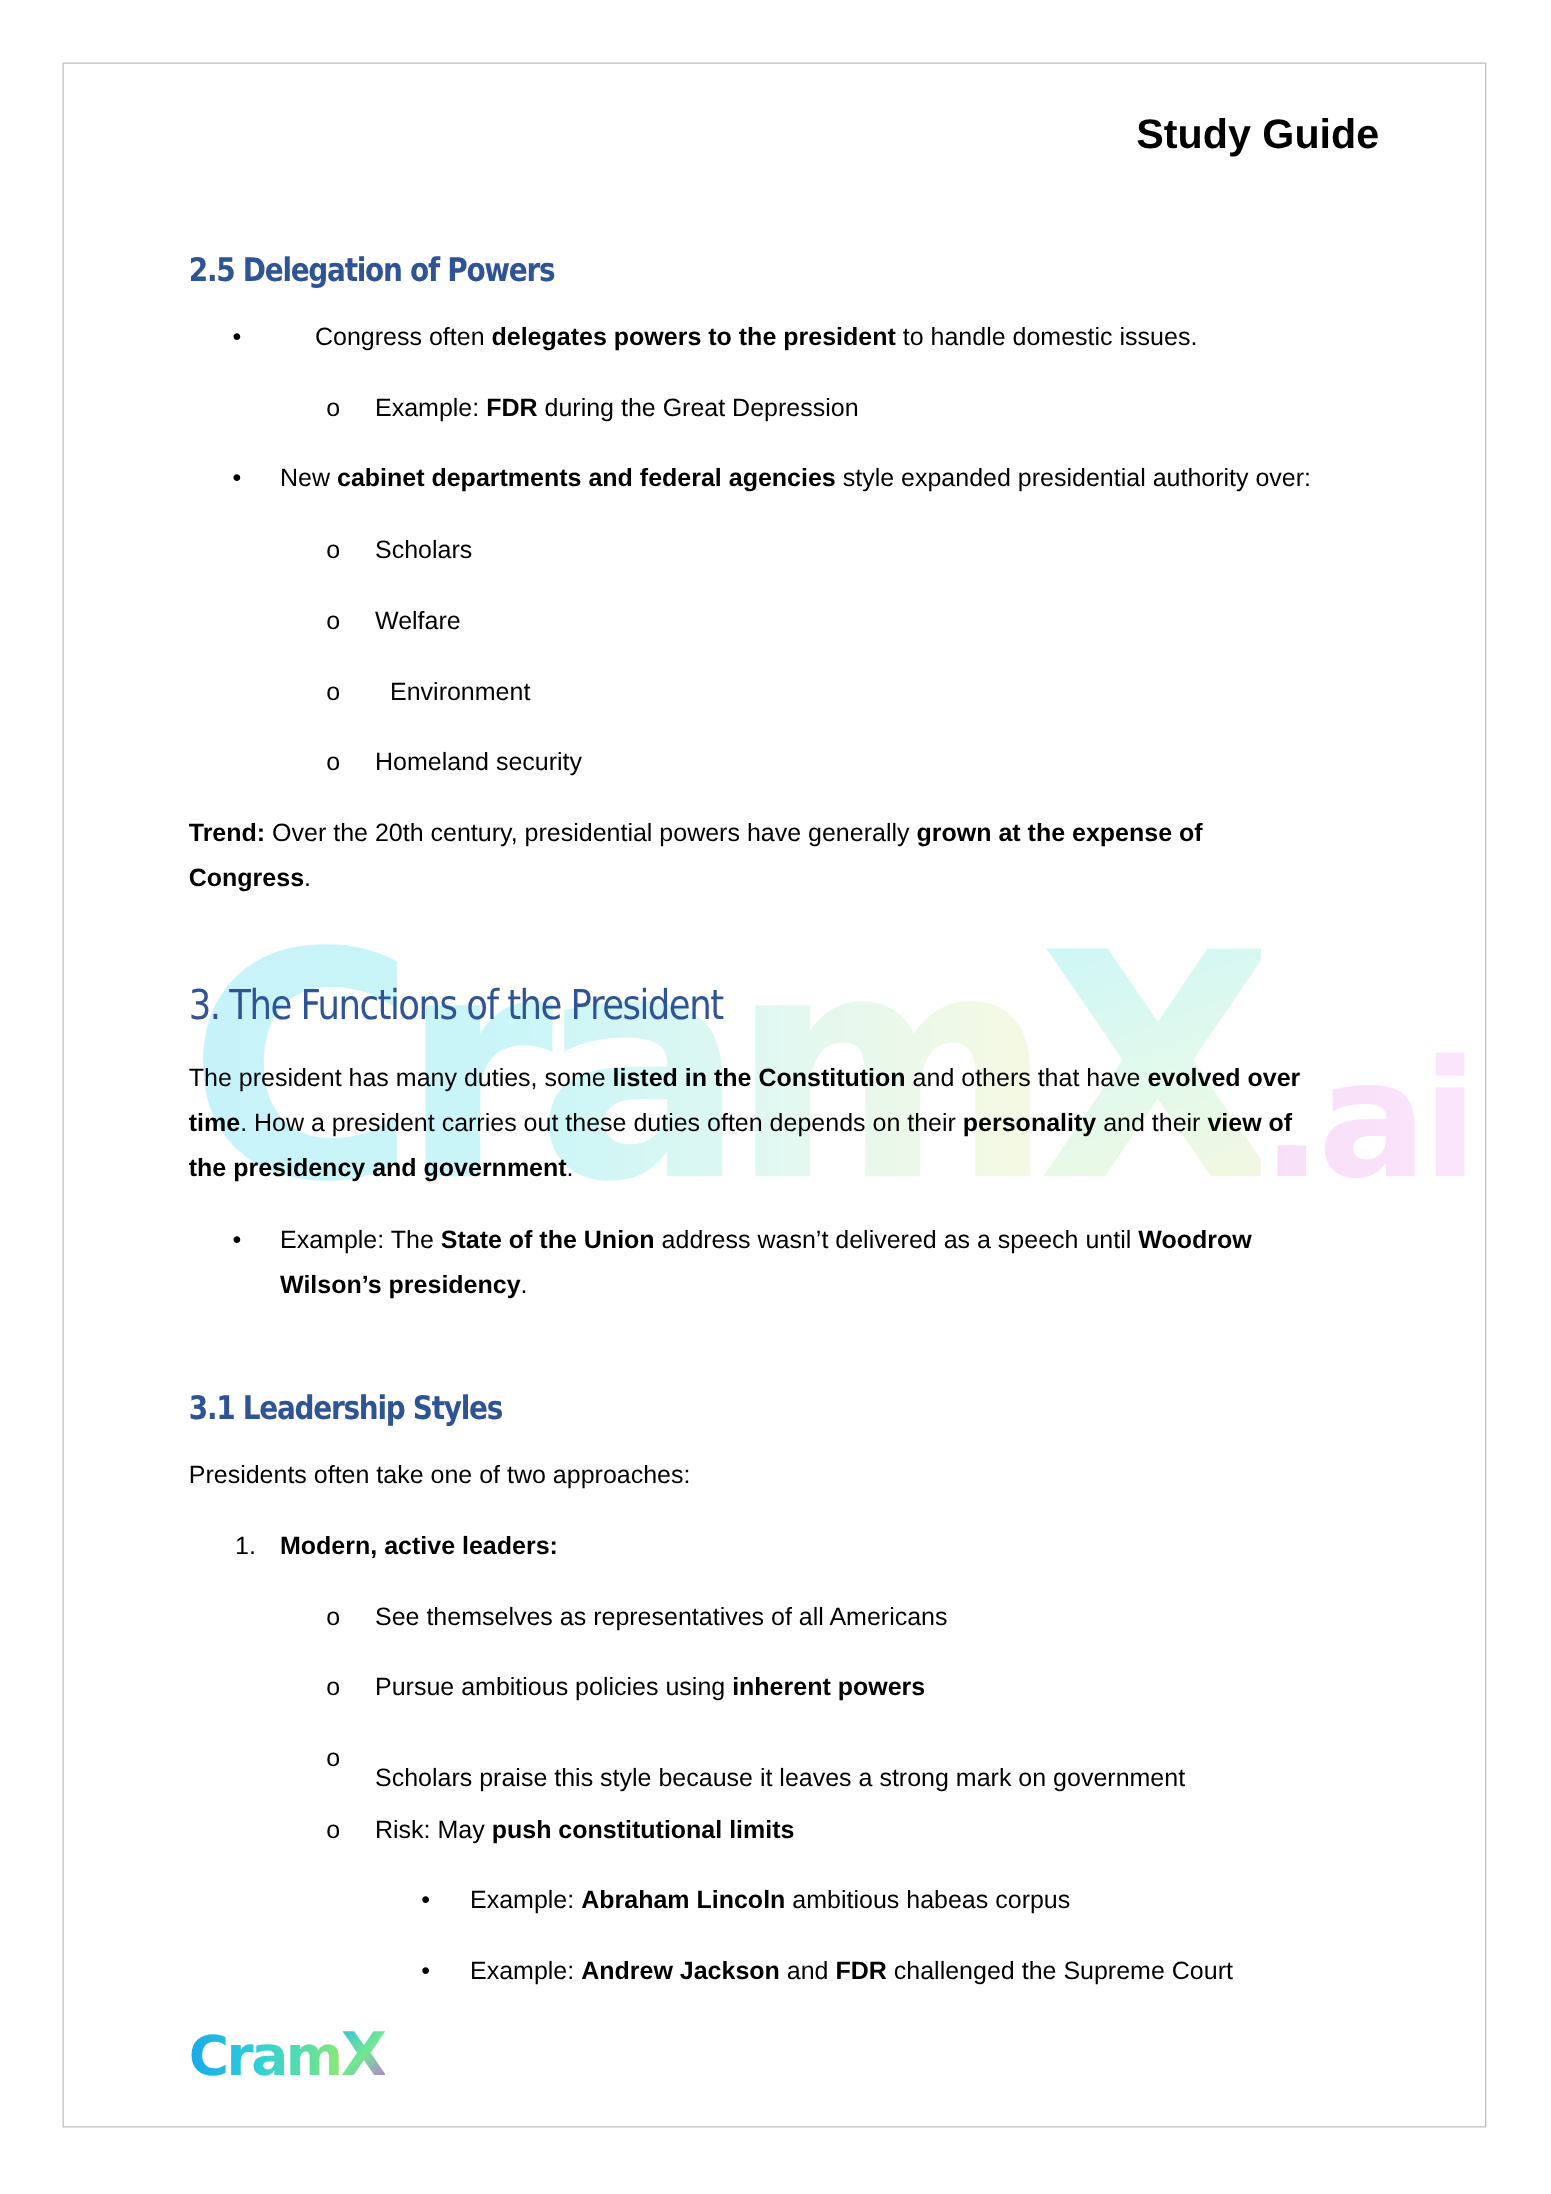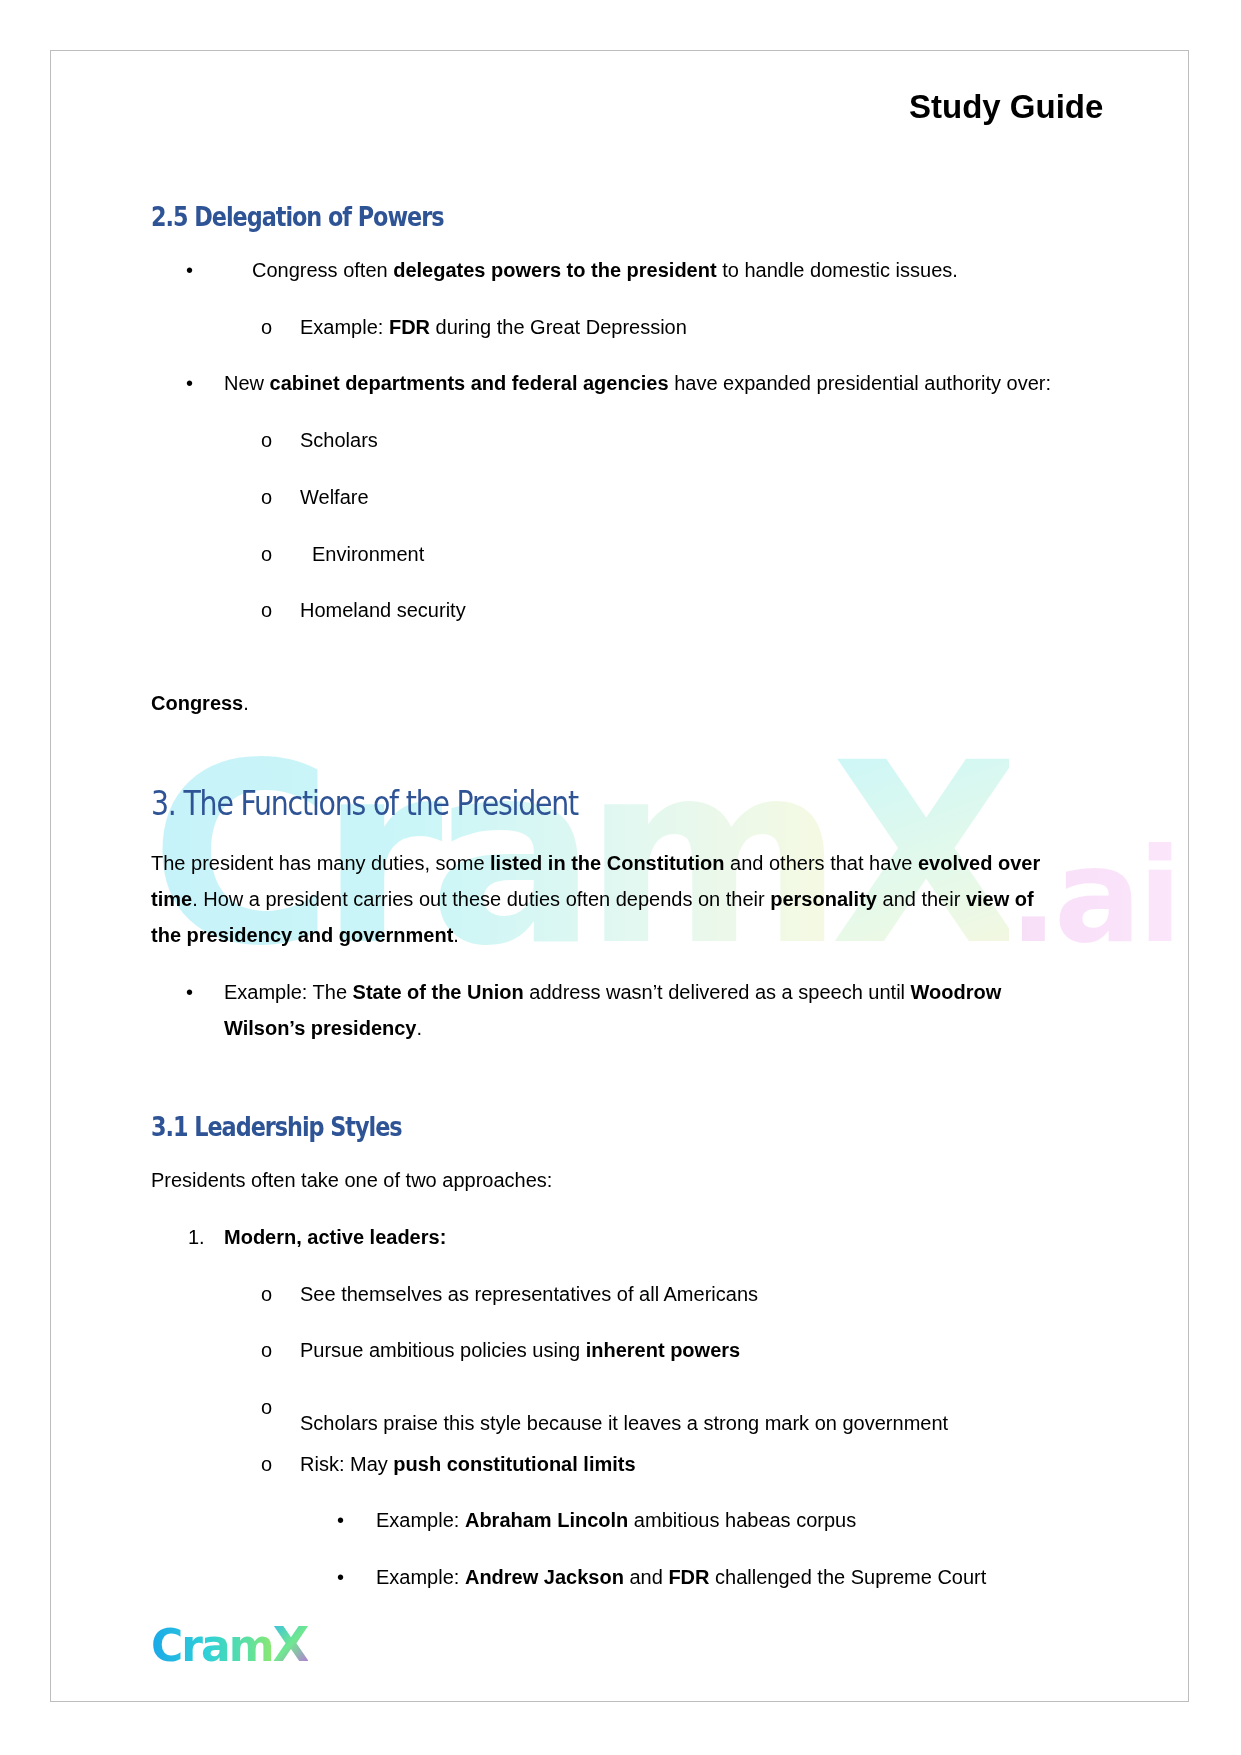--- a/index.html
+++ b/index.html
@@ -50,34 +50,35 @@
 
   <div class="h2" style="top:202px;">2.5 Delegation of Powers</div>
 
   <span class="marker" style="left:186px; top:258px;">•</span>
   <div class="line" style="left:224px; top:258px;margin-left:28px;"><span>Congress often </span><b>delegates powers to the president</b><span> to handle domestic issues.</span></div>
 
   <span class="marker" style="left:261px; top:315px;">o</span>
   <div class="line" style="left:300px; top:315px;"><span>Example: </span><b>FDR</b><span> during the Great Depression</span></div>
 
   <span class="marker" style="left:186px; top:371px;">•</span>
-  <div class="line" style="left:224px; top:371px;"><span>New </span><b>cabinet departments and federal agencies</b><span> have expanded presidential authority over:</span></div>
+  <div class="line" style="left:224px; top:371px;"><span>New </span><b>cabinet departments and federal agencies</b><span> style expanded presidential authority over:</span></div>
 
   <span class="marker" style="left:261px; top:428px;">o</span>
   <div class="line" style="left:300px; top:428px;">Scholars</div>
 
   <span class="marker" style="left:261px; top:485px;">o</span>
   <div class="line" style="left:300px; top:485px;">Welfare</div>
 
   <span class="marker" style="left:261px; top:542px;">o</span>
   <div class="line" style="left:312px; top:542px;">Environment</div>
 
   <span class="marker" style="left:261px; top:598px;">o</span>
   <div class="line" style="left:300px; top:598px;">Homeland security</div>
 
+  <div class="line" style="left:151px; top:655px;"><b>Trend:</b><span> Over the 20th century, presidential powers have generally </span><b>grown at the expense of</b></div>
   <div class="line" style="left:151px; top:691px;"><b>Congress</b><span>.</span></div>
 
   <div class="h1" style="top:784px;">3. The Functions of the President</div>
 
   <div class="line" style="left:151px; top:851px;"><span>The president has many duties, some </span><b>listed in the Constitution</b><span> and others that have </span><b>evolved over</b></div>
   <div class="line" style="left:151px; top:887px;"><b>time</b><span>. How a president carries out these duties often depends on their </span><b>personality</b><span> and their </span><b>view of</b></div>
   <div class="line" style="left:151px; top:923px;"><b>the presidency and government</b><span>.</span></div>
 
   <span class="marker" style="left:186px; top:980px;">•</span>
   <div class="line" style="left:224px; top:980px;"><span>Example: The </span><b>State of the Union</b><span> address wasn’t delivered as a speech until </span><b>Woodrow</b></div>

